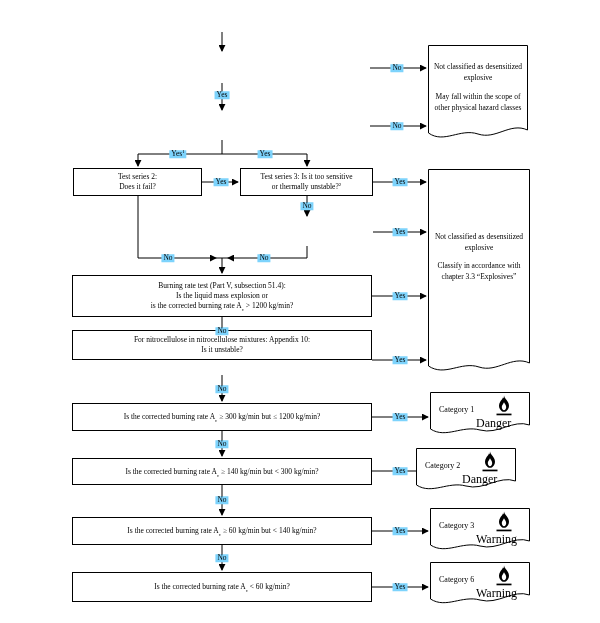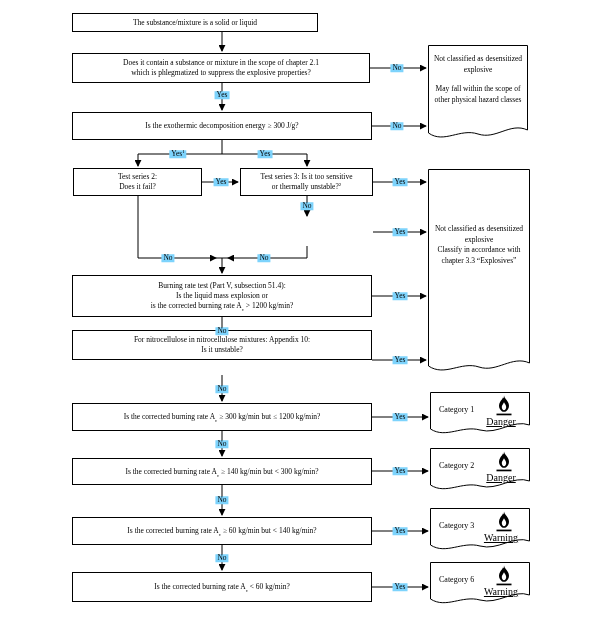--- a/index.html
+++ b/index.html
@@ -20,25 +20,25 @@
     padding:0 2px; font-size:7.5px; line-height:1; white-space:nowrap;
   }
   sup { font-size:5px; vertical-align:super; line-height:0; }
   sub { font-size:5px; vertical-align:sub; line-height:0; }
   .doc { position:absolute; }
   .doc svg.shape { position:absolute; left:0; top:0; display:block; }
   .doc-text {
     position:absolute; left:2px; right:2px; text-align:center;
     font-size:7.5px; line-height:1.4;
   }
-  .doc-text p { margin:0 0 9px 0; }
+  .doc-text p { margin:8px 0 9px 0; }
   .doc-text p:last-child { margin-bottom:0; }
   .cat-label { position:absolute; left:9px; top:13px; font-size:8px; white-space:nowrap; }
   .flame-wrap { position:absolute; left:64px; top:3px; width:20px; height:22px; }
-  .signal-word { position:absolute; left:46px; top:24px; width:50px; text-align:center; font-size:10px;text-decoration:underline; }
+  .signal-word { position:absolute; left:46px; top:24px; width:50px; font-size:12px; }
 </style>
 </head>
 <body>
 
 <div class="canvas">
 
   <svg class="connectors" viewBox="0 0 600 623" fill="none" stroke="#000" stroke-width="1">
     <defs>
       <marker id="arrow" viewBox="0 0 8 8" refX="7" refY="4" markerWidth="7" markerHeight="7" orient="auto-start-reverse">
         <path d="M0 0 L8 4 L0 8 Z" fill="#000" stroke="none"></path>
@@ -68,32 +68,22 @@
     <path d="M222 375 V401" marker-end="url(#arrow)"></path>
     <path d="M372 417 H428" marker-end="url(#arrow)"></path>
     <path d="M222 431 V456" marker-end="url(#arrow)"></path>
     <path d="M372 471 H428" marker-end="url(#arrow)"></path>
     <path d="M222 485 V515" marker-end="url(#arrow)"></path>
     <path d="M372 531 H428" marker-end="url(#arrow)"></path>
     <path d="M222 545 V570" marker-end="url(#arrow)"></path>
     <path d="M372 587 H428" marker-end="url(#arrow)"></path>
   </svg>
 
-  <div class="node" style="left:72px;top:13px;width:246px;height:19px">
-    <div class="line">The substance/mixture is a solid or liquid</div>
-  </div>
-
-  <div class="node" style="left:72px;top:53px;width:298px;height:30px">
-    <div class="line">Does it contain a substance or mixture in the scope of chapter 2.1</div>
-    <div class="line">which is phlegmatized to suppress the explosive properties?</div>
-  </div>
-
-  <div class="node" style="left:72px;top:112px;width:300px;height:28px">
-    <div class="line">Is the exothermic decomposition energy ≥ 300 J/g?</div>
-  </div>
+
+
 
   <div class="node" style="left:73px;top:168px;width:129px;height:28px">
     <div class="line">Test series 2:</div>
     <div class="line">Does it fail?</div>
   </div>
 
   <div class="node" style="left:240px;top:168px;width:133px;height:28px">
     <div class="line">Test series 3: Is it too sensitive</div>
     <div class="line"><span>or thermally unstable?</span><sup>2</sup></div>
   </div>
@@ -154,21 +144,21 @@
     <span class="flame-wrap">
       <svg width="20" height="22" viewBox="0 0 20 22">
         <path d="M10 0.5 C10.3 3 12.6 4.6 13.9 6.9 C15.3 9.3 15.4 12.1 14 14.2 C12.9 15.9 11.6 16.8 10 16.8 C8.4 16.8 7.1 15.9 6 14.2 C4.6 12.1 4.7 9.3 6.1 6.9 C6.9 5.5 8.5 4.4 8.9 2.6 C9.3 3.8 9.8 3.5 10 0.5 Z" fill="#000"></path>
         <path d="M10 7.2 C10.8 9.2 12.2 9.9 12.2 12.1 C12.2 14.1 11.2 15.2 10 15.2 C8.8 15.2 7.8 14.1 7.8 12.1 C7.8 10.2 9.2 9.2 10 7.2 Z" fill="#fff"></path>
         <rect x="2.5" y="18.6" width="15" height="1.7" fill="#000"></rect>
       </svg>
     </span>
     <span class="signal-word">Danger</span>
   </div>
 
-  <div class="doc" style="left:430px;top:448px;width:84px;height:48px">
+  <div class="doc" style="left:416px;top:448px;width:84px;height:48px">
     <svg class="shape" width="100" height="48" viewBox="0 0 100 48">
       <path d="M0.5,0.5 H99.5 V33 C83,27 68,43 50,38 C32,33 16,47 0.5,37 Z" fill="#fff" stroke="#000" stroke-width="1"></path>
     </svg>
     <span class="cat-label">Category 2</span>
     <span class="flame-wrap">
       <svg width="20" height="22" viewBox="0 0 20 22">
         <path d="M10 0.5 C10.3 3 12.6 4.6 13.9 6.9 C15.3 9.3 15.4 12.1 14 14.2 C12.9 15.9 11.6 16.8 10 16.8 C8.4 16.8 7.1 15.9 6 14.2 C4.6 12.1 4.7 9.3 6.1 6.9 C6.9 5.5 8.5 4.4 8.9 2.6 C9.3 3.8 9.8 3.5 10 0.5 Z" fill="#000"></path>
         <path d="M10 7.2 C10.8 9.2 12.2 9.9 12.2 12.1 C12.2 14.1 11.2 15.2 10 15.2 C8.8 15.2 7.8 14.1 7.8 12.1 C7.8 10.2 9.2 9.2 10 7.2 Z" fill="#fff"></path>
         <rect x="2.5" y="18.6" width="15" height="1.7" fill="#000"></rect>
       </svg>

